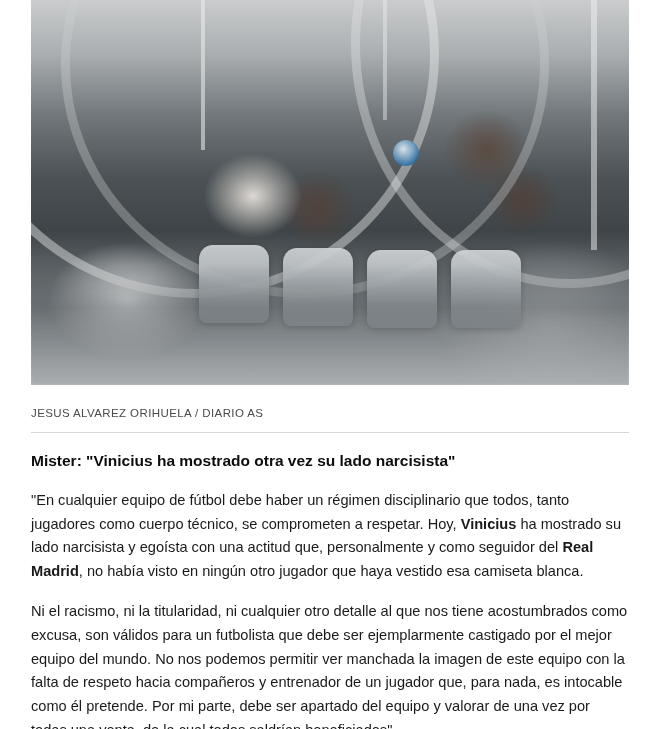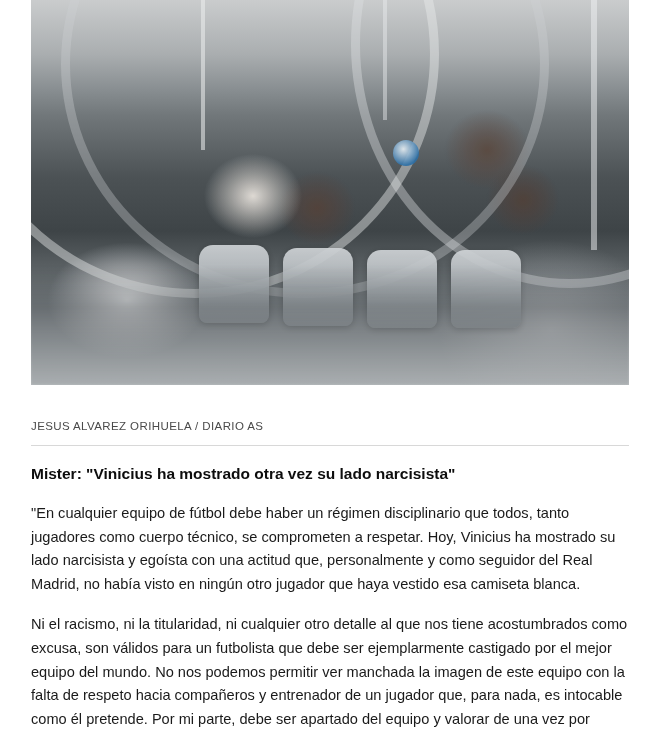--- a/index.html
+++ b/index.html
@@ -92,21 +92,21 @@
     position: absolute;
     left: 362px; top: 140px;
     width: 26px; height: 26px;
     border-radius: 50%;
     background: radial-gradient(circle at 40% 35%, #eaf2f7, #2c6fa6 70%);
     opacity: 0.9;
   }
 
   
   .credit {
-    margin-top: 35px;
+    margin-top: 22px;
     font-size: 11.5px;
     letter-spacing: 0.4px;
     color: #4a4a4a;
     text-transform: uppercase;
   }
   .rule {
     margin-top: 13px;
     height: 1px;
     background: #d8d8d8;
     width: 598px;
@@ -119,21 +119,21 @@
     font-weight: bold;
     color: #0d0d0d;
     line-height: 1.35;
   }
   p.body {
     margin: 17px 0 0 0;
     font-size: 14.6px;
     line-height: 1.62;
     color: #1a1a1a;
   }
-  p.body b { font-weight: normal; }
+  p.body b { font-weight: bold; }
 </style>
 </head>
 <body>
 
 <div class="page">
   <div class="article">
 
     <div class="photo-wrap">
       <div class="photo"></div>
       <div class="arc a1"></div>

